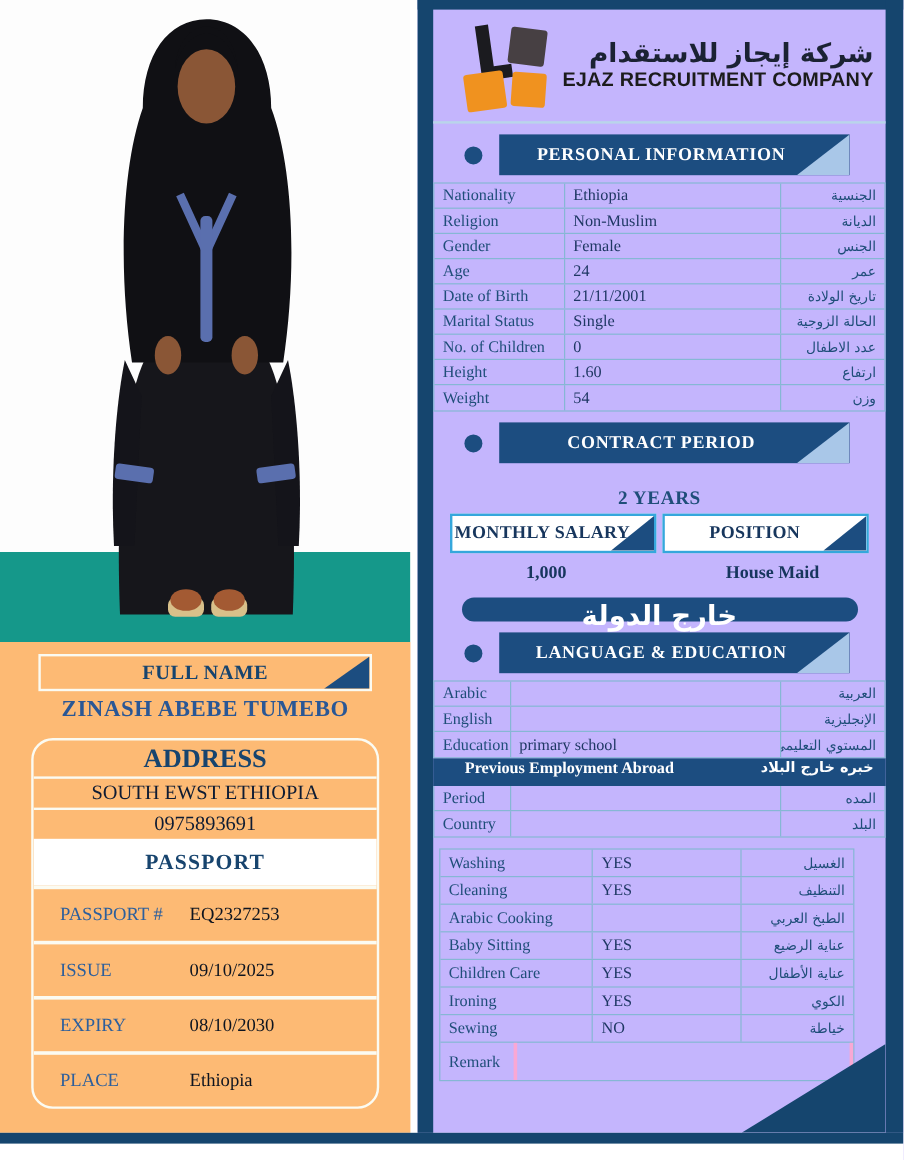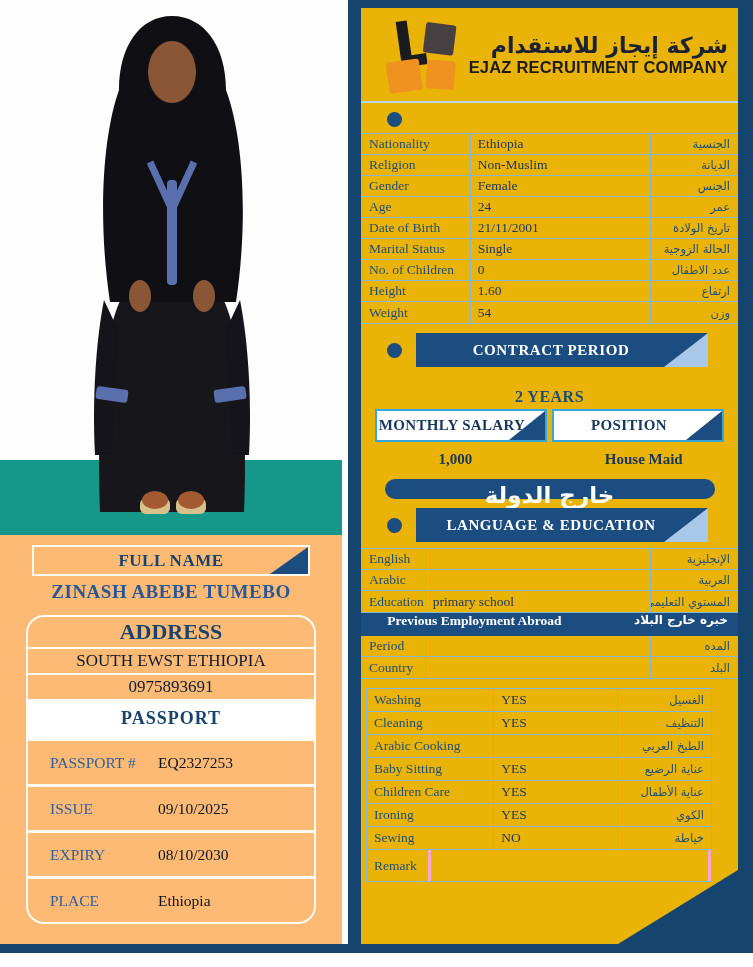--- a/index.html
+++ b/index.html
@@ -27,21 +27,21 @@
     font-size:17px; color:#0d1b33; border-top:2px solid #fbfbf2; }
   .pass-band { height:39px; background:#ffffff; display:flex; align-items:center; justify-content:center;
     font-weight:bold; font-size:18px; color:#17446e; letter-spacing:1px; }
   .pass-row { height:46px; display:flex; align-items:center; padding-left:22px; border-top:3px solid #fbfbf2; }
   .pass-row:first-of-type { border-top:none; }
   .pass-row .pl { width:108px; font-size:15.5px; color:#2d5f9c; }
   .pass-row .pv { font-size:15.5px; color:#0d1420; }
 
   
   .right-col { position:absolute; left:348px; top:0; width:405px; height:944px;
-    background:#eab308; border-top:8px solid #15456e; border-left:13px solid #15456e; border-right:15px solid #15456e; }
+    background:#c4b5fd; border-top:8px solid #15456e; border-left:13px solid #15456e; border-right:15px solid #15456e; }
 
   .logo-row { height:95px; display:flex; align-items:center; padding:4px 6px 4px 12px;
     border-bottom:2px solid #b9d5ea; }
   .names { flex:1; text-align:right; padding-right:4px; }
   .name-ar { font-family:"DejaVu Sans",sans-serif; font-weight:bold; font-size:22px; color:#1b2233; direction:rtl; }
   .name-en { font-family:"Liberation Sans","DejaVu Sans",sans-serif; font-weight:bold; font-size:16.5px; color:#1c1c1c; letter-spacing:.2px; }
 
   .sec-head { display:flex; align-items:center; margin:9px 0 6px 26px; }
   .dot { width:15px; height:15px; border-radius:50%; background:#1c4d80; margin-right:14px; flex:none; }
   .sec-bar { position:relative; width:292px; height:34px; background:#1c4d80;
@@ -170,20 +170,24 @@
         <rect x="58" y="50" width="31" height="31" rx="3" fill="#f0921f" transform="rotate(4 73 65)"></rect>
       </svg>
       <div class="names">
         <div class="name-ar">شركة إيجاز للاستقدام</div>
         <div class="name-en">EJAZ RECRUITMENT COMPANY</div>
       </div>
     </div>
 
     <div class="sec-head">
       <span class="dot"></span>
+      <div class="sec-bar">
+        <span class="t">PERSONAL INFORMATION</span>
+        <span class="tri-light"></span>
+      </div>
     </div>
 
     <div class="tbl">
       <div class="trow">
         <div class="tc c1p">Nationality</div>
         <div class="tc c2p val">Ethiopia</div>
         <div class="tc c3p ar">الجنسية</div>
       </div>
       <div class="trow">
         <div class="tc c1p">Religion</div>
@@ -258,30 +262,30 @@
     <div class="sec-head">
       <span class="dot"></span>
       <div class="sec-bar">
         <span class="t">LANGUAGE &amp; EDUCATION</span>
         <span class="tri-light"></span>
       </div>
     </div>
 
     <div class="tbl">
       <div class="trow">
+        <div class="tc c1l">Arabic</div>
+        <div class="tc c2l val"></div>
+        <div class="tc c3l ar">العربية</div>
+      </div>
+      <div class="trow">
         <div class="tc c1l">English</div>
         <div class="tc c2l val"></div>
         <div class="tc c3l ar">الإنجليزية</div>
       </div>
       <div class="trow">
-        <div class="tc c1l">Arabic</div>
-        <div class="tc c2l val"></div>
-        <div class="tc c3l ar">العربية</div>
-      </div>
-      <div class="trow">
         <div class="tc c1l">Education</div>
         <div class="tc c2l val">primary school</div>
         <div class="tc c3l ar">المستوي التعليمي</div>
       </div>
     </div>
 
     <div class="emp-bar">
       <span class="emp-en">Previous Employment Abroad</span>
       <span class="emp-ar">خبره خارج البلاد</span>
     </div>

